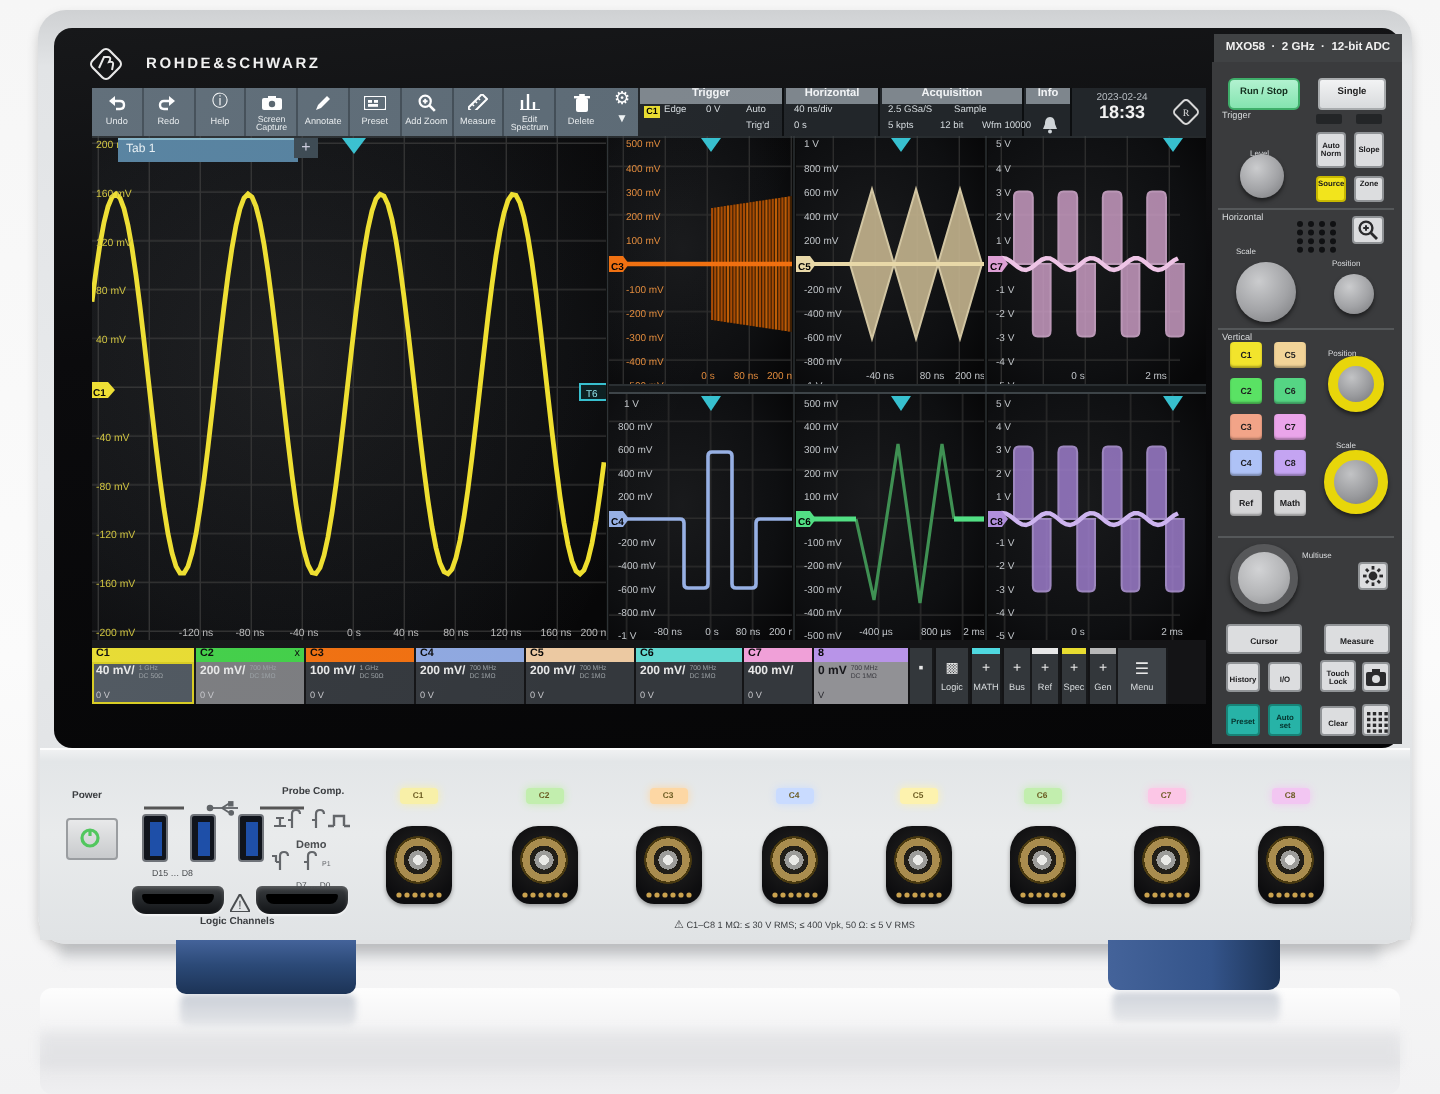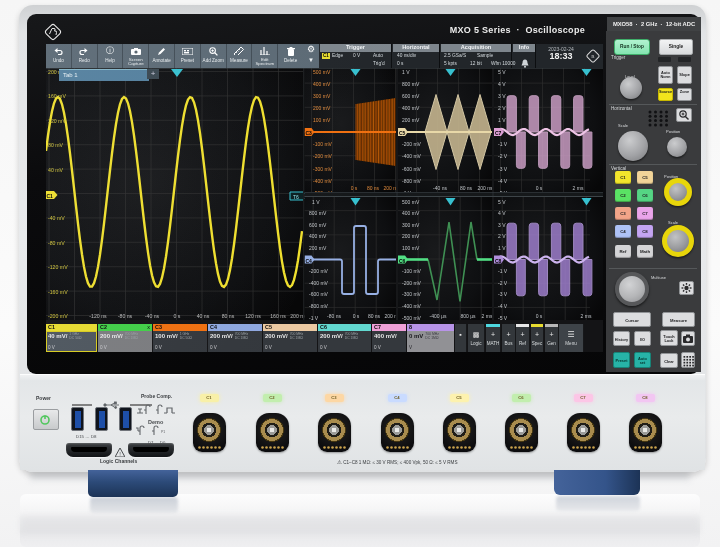--- a/index.html
+++ b/index.html
@@ -49,21 +49,21 @@
   <div class="abs" style="left:30px;top:470px;width:660px;height:10px;background:#b9bdc2;opacity:.45;filter:blur(3px);"></div>
 
   <div class="abs" style="left:19px;top:5px;width:687px;height:467px;border-radius:14px;background:linear-gradient(180deg,#cfd1d3 0%,#e2e4e6 6%,#e8eaec 50%,#dfe1e3 100%);box-shadow:0 3px 6px rgba(0,0,0,.18);"></div>
 
   <div class="abs" style="left:27px;top:14px;width:673px;height:360px;border-radius:9px;background:linear-gradient(175deg,#17181a 0%,#0b0b0d 40%,#060607 100%);"></div>
 
   <div id="rslogo" class="abs" style="left:44px;top:23px;width:18px;height:18px;"><svg width="18" height="18" viewBox="0 0 18 18">
         <rect x="3" y="3" width="12" height="12" rx="2.5" transform="rotate(45 9 9)" fill="none" stroke="#e8e8e8" stroke-width="1.1"></rect>
         <path d="M5.5 11 L8 5.5 L10 5.5 Q11.5 5.5 11 7 L10.5 8 Q13 7.5 12.5 9.5 L12 12" fill="none" stroke="#e8e8e8" stroke-width="1"></path>
       </svg></div>
-  <div class="abs" style="left:385px;top:25px;width:200px;height:11px;color:#ececec;font-size:9px;font-weight:bold;text-align:right;letter-spacing:.3px;">MXO 5 Series &nbsp;·&nbsp; Oscilloscope</div>
+  <div class="abs" style="left:73px;top:27px;width:200px;height:10px;color:#f0f0f0;font-size:7.5px;font-weight:bold;letter-spacing:1.3px;">ROHDE&amp;SCHWARZ</div>
 
   <div class="abs" id="screen" style="left:46px;top:44px;width:557px;height:308px;background:#000;">
 
     <div class="abs" id="toolbar" style="left:0;top:0;width:257px;height:24px;background:#5c6a75;display:flex;">
       <div class="tbtn">
           <span class="ti">
             <svg width="10" height="9" viewBox="0 0 10 9">
               <path d="M2.5 3.5 H7 Q9 3.5 9 5.5 Q9 7.5 7 7.5 H5" fill="none" stroke="#fff" stroke-width="1.2"></path>
               <path d="M4.5 1 L1.5 3.5 L4.5 6 Z" fill="#fff"></path>
             </svg>

